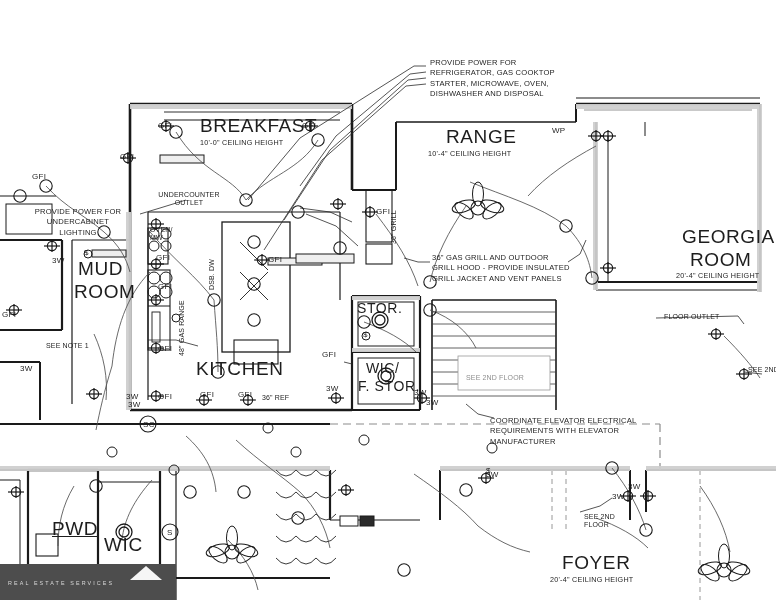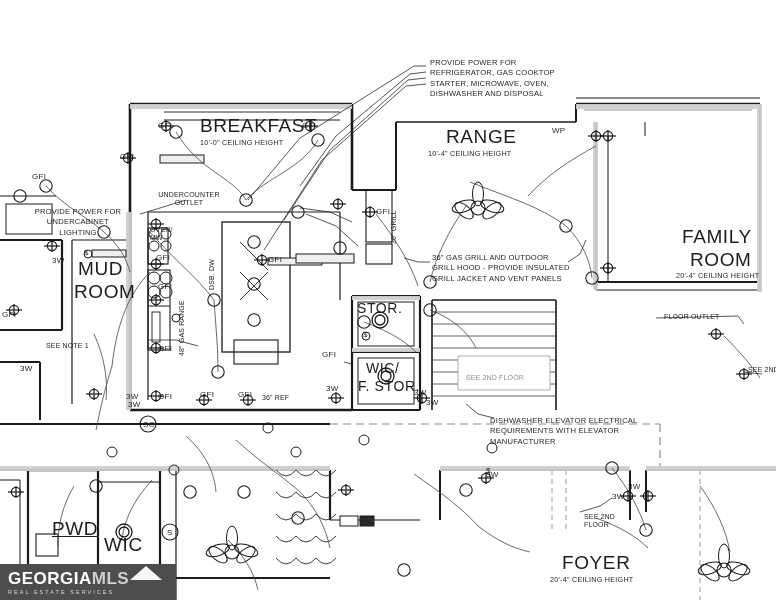--- a/index.html
+++ b/index.html
@@ -347,45 +347,46 @@
   <div class="lbl note" style="left:430px;top:58px;">PROVIDE POWER FOR
 REFRIGERATOR, GAS COOKTOP
 STARTER, MICROWAVE, OVEN,
 DISHWASHER AND DISPOSAL</div>
   <div class="lbl note" style="left:22px;top:207px;text-align:center;width:112px;">PROVIDE POWER FOR
 UNDERCABINET
 LIGHTING</div>
   <div class="lbl note" style="left:432px;top:253px;">36" GAS GRILL AND OUTDOOR
 GRILL HOOD - PROVIDE INSULATED
 GRILL JACKET AND VENT PANELS</div>
-  <div class="lbl note" style="left:490px;top:416px;">DISHWASHER ELEVATOR ELECTRICAL
+  <div class="lbl note" style="left:490px;top:416px;">COORDINATE ELEVATOR ELECTRICAL
 REQUIREMENTS WITH ELEVATOR
 MANUFACTURER</div>
   <div class="lbl tiny" style="left:146px;top:191px;text-align:center;width:86px;">UNDERCOUNTER
 OUTLET</div>
   <div class="lbl tiny" style="left:664px;top:313px;">FLOOR OUTLET</div>
   <div class="lbl tiny" style="left:46px;top:342px;">SEE NOTE 1</div>
   <div class="lbl tiny" style="left:466px;top:374px;color:#8e8e8e;">SEE 2ND FLOOR</div>
   <div class="lbl tiny" style="left:584px;top:513px;">SEE 2ND
 FLOOR</div>
   <div class="lbl tiny" style="left:748px;top:366px;">SEE 2ND</div>
 
   <div class="lbl room-name" style="left:200px;top:115px;">BREAKFAST</div>
   <div class="lbl room-sub" style="left:200px;top:139px;">10'-0" CEILING HEIGHT</div>
 
   <div class="lbl room-name" style="left:446px;top:126px;">RANGE</div>
   <div class="lbl room-sub" style="left:428px;top:150px;">10'-4" CEILING HEIGHT</div>
 
-  <div class="lbl room-name" style="left:682px;top:226px;">FAMILY</div>
+  <div class="lbl room-name" style="left:682px;top:226px;">GEORGIA</div>
   <div class="lbl room-name" style="left:690px;top:249px;">ROOM</div>
   <div class="lbl room-sub" style="left:676px;top:272px;">20'-4" CEILING HEIGHT</div>
 
   <div class="lbl room-name" style="left:78px;top:258px;">MUD</div>
   <div class="lbl room-name" style="left:74px;top:281px;">ROOM</div>
 
+  <div class="lbl room-name" style="left:196px;top:358px;">KITCHEN</div>
 
   <div class="lbl room-name sm" style="left:357px;top:300px;">STOR.</div>
 
   <div class="lbl room-name sm" style="left:366px;top:360px;">WIC/</div>
   <div class="lbl room-name sm" style="left:358px;top:378px;">F. STOR.</div>
 
   <div class="lbl room-name" style="left:52px;top:518px;text-decoration:underline;">PWD</div>
   <div class="lbl room-name" style="left:104px;top:534px;">WIC</div>
 
   <div class="lbl room-name" style="left:562px;top:552px;">FOYER</div>
@@ -429,17 +430,16 @@
   <div class="lbl gfi" style="left:167px;top:528px;">S</div>
   <div class="lbl gfi" style="left:143px;top:420px;">SC</div>
   <div class="lbl gfi" style="left:153px;top:571px;">TV</div>
 
   <div class="lbl gfi" style="left:84px;top:248px;">$</div>
   <div class="lbl gfi" style="left:363px;top:330px;">$</div>
   <div class="lbl gfi" style="left:486px;top:466px;">$</div>
 
   <div class="wm">
     <div class="wm-tri"></div>
-    <div class="wm-main"><span>GEORGIA</span><span class="mls">MLS</span></div>
     <div class="wm-sub">REAL ESTATE SERVICES</div>
   </div>
 
 </div>
 
 </body></html>

